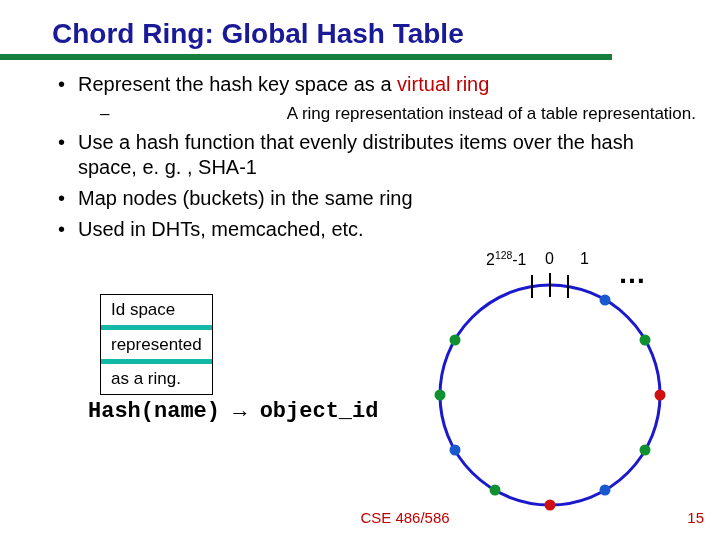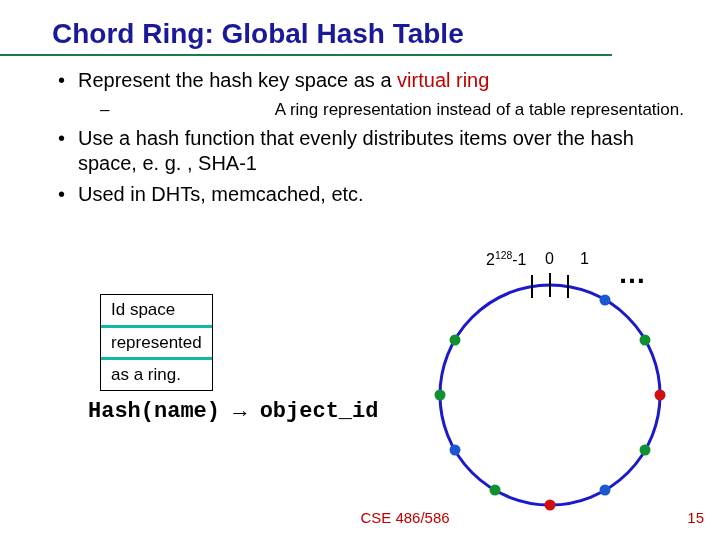--- a/index.html
+++ b/index.html
@@ -10,26 +10,26 @@
     font-family: Arial, Helvetica, sans-serif;
     background: #fff;
     position: relative;
     overflow: hidden;
   }
   .title {
     font-size: 28px;
     font-weight: bold;
     color: #1a1a99;
     padding: 18px 0 4px 52px;
-    border-bottom: 2px solid #15803d;
+    border-bottom: 6px solid #15803d;
     margin: 0 40px 12px 0;
     width: 560px;
   }
   .content {
-    padding: 0 36px 0 52px;
+    padding: 0 24px 0 52px;
     font-size: 20px;
     color: #000;
     line-height: 1.25;
   }
   ul.bullets {
     list-style: none;
     padding: 0;
     margin: 6px 0 0 0;
   }
   ul.bullets > li {
@@ -66,21 +66,21 @@
     position: absolute;
     left: 100px;
     top: 294px;
     border: 1.5px solid #000;
     font-size: 17px;
     line-height: 1.5;
     background: #fff;
   }
   .idbox div {
     padding: 2px 10px;
-    border-bottom: 3px solid #14b8a6;
+    border-bottom: 5px solid #14b8a6;
   }
   .idbox div:last-child { border-bottom: none; }
   .hashfn {
     position: absolute;
     left: 88px;
     top: 398px;
     font-size: 22px;
     font-weight: bold;
     line-height: 1.25;
     font-family: Liberation Mono, monospace;
@@ -130,20 +130,21 @@
 
 <div class="content">
   <ul class="bullets">
     <li>
       <span>Represent the hash key space as a </span><span class="virtual">virtual ring</span>
       <ul class="sub">
         <li>A ring representation instead of a table representation.</li>
       </ul>
     </li>
     <li>Use a hash function that evenly distributes items over the hash space, e. g. , SHA-1</li>
+    <li>Map nodes (buckets) in the same ring</li>
     <li>Used in DHTs, memcached, etc.</li>
   </ul>
 </div>
 
 <div class="idbox">
   <div>Id space</div>
   <div>represented</div>
   <div>as a ring.</div>
 </div>
 

